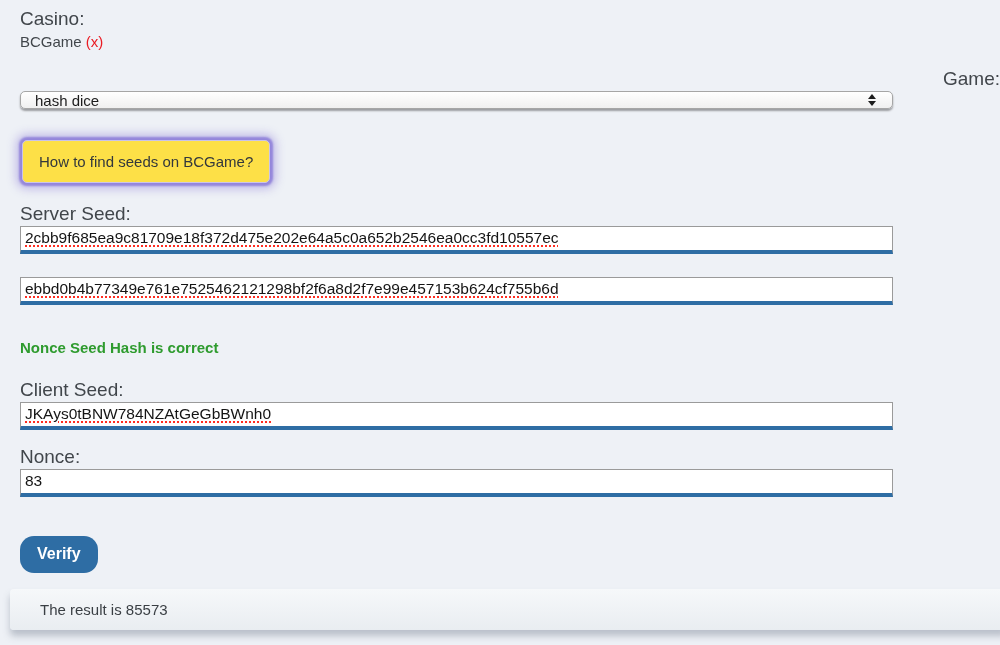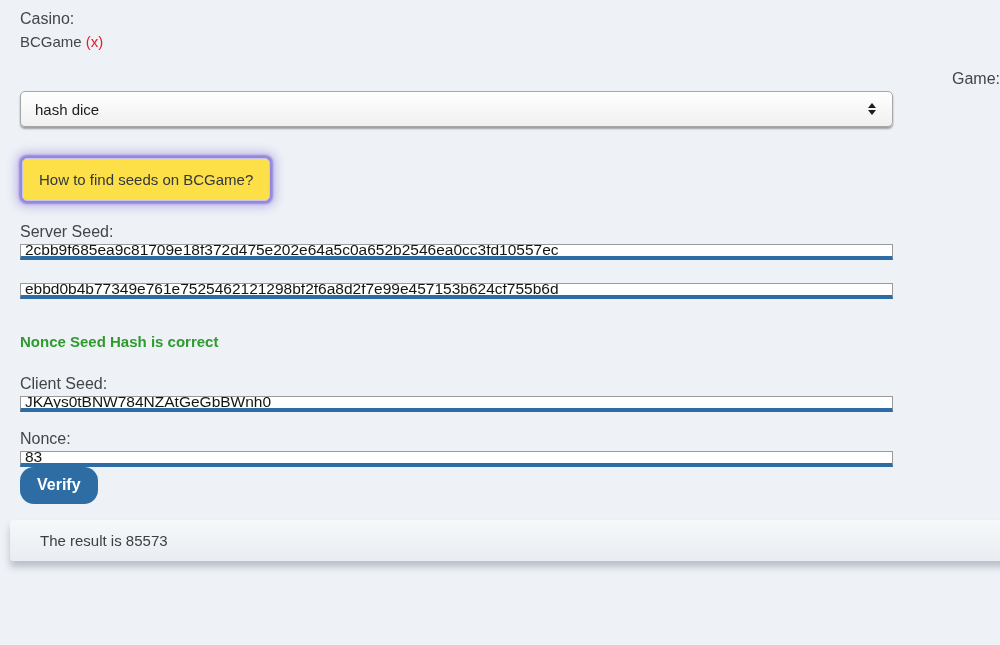--- a/index.html
+++ b/index.html
@@ -5,33 +5,33 @@
   * { margin: 0; padding: 0; box-sizing: border-box; }
   html, body {
     width: 1000px; height: 645px;
     background: #eef1f6;
     font-family: "Liberation Sans", sans-serif;
     overflow: hidden;
   }
   .content { position: relative; padding: 9px 0 0 20px; width: 1000px; }
 
   .field-label {
-    font-size: 16px; color: #41464b; line-height: 19px;
+    font-size: 19px; color: #41464b; line-height: 19px;
   }
 
   .casino-name-row {
     margin-top: 4px; font-size: 15px; color: #41464b; line-height: 19px;
   }
   .remove-link { color: #ea1c24; cursor: pointer; }
 
   .game-label { margin-top: 18px; text-align: right; }
 
   .select-box {
     margin-top: 3px;
-    width: 873px; height: 36px;
+    width: 873px; height: 18px;
     border: 1px solid #a6a6a6; border-radius: 5px;
     background: linear-gradient(#ffffff, #f0f0f0);
     box-shadow: 0 2px 2px rgba(0,0,0,0.35);
     display: flex; align-items: center;
     padding: 0 10px 0 14px;
     font-size: 15px; color: #1c1c1c;
     cursor: pointer;
   }
   .select-box .select-value { flex: 1; }
   .select-arrows {
@@ -51,21 +51,21 @@
     font-size: 15px; color: #33383c;
     box-shadow: 0 0 2px 3px rgba(139,123,216,0.85), 0 0 10px 6px rgba(139,123,216,0.45);
     cursor: pointer;
   }
 
   .field-group { margin-top: 23px; }
   .field-group.first { margin-top: 21px; }
   .seed-input {
     display: block;
     margin-top: 3px;
-    width: 873px; height: 16px;
+    width: 873px; height: 28px;
     border: 1px solid #9a9a9a;
     border-bottom: 4px solid #2e6da4;
     border-radius: 0;
     background: #ffffff;
     padding: 0 4px 2px 4px;
     font-family: "Liberation Sans", sans-serif;
     font-size: 15.5px; color: #141414;
     outline: none;
   }
   .misspelled {
@@ -75,20 +75,21 @@
   }
 
   .status-ok {
     margin-top: 33px;
     font-size: 15px; font-weight: 700; color: #2e9b2e; line-height: 19px;
   }
   .client-group { }
   .nonce-group { margin-top: 17px; }
 
   .verify-button {
+    margin-top: 39px;
     display: inline-block;
     background: #2e6da4;
     color: #ffffff;
     border: none; border-radius: 14px;
     padding: 9px 17px 10px 17px;
     font-family: "Liberation Sans", sans-serif;
     font-size: 16px; font-weight: 700;
     cursor: pointer;
   }
 

